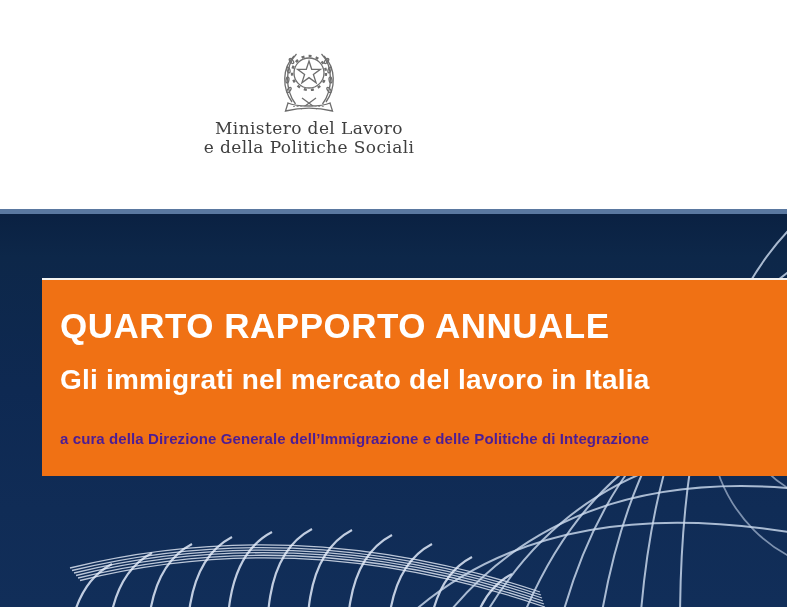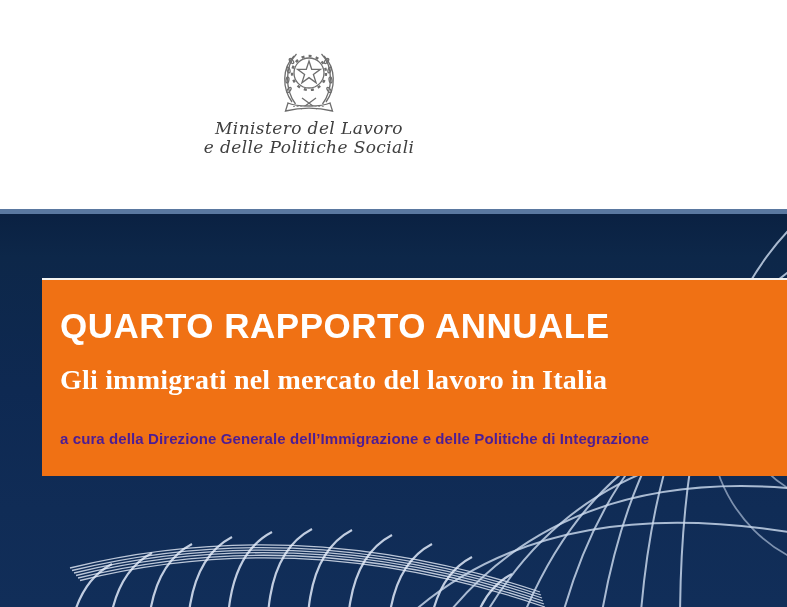--- a/index.html
+++ b/index.html
@@ -16,21 +16,20 @@
     position:absolute;left:0;top:0;width:787px;height:209px;
     background:#ffffff;
   }
   .emblem{
     position:absolute;left:278px;top:44px;width:62px;height:72px;
   }
   .ministry-name{
     position:absolute;left:159px;top:119px;width:300px;
     text-align:center;
     font-family:"DejaVu Serif", serif;
-    font-style:italic;
     font-size:17px;
     line-height:19px;
     color:#3f3f3f;
     letter-spacing:0.4px;
   }
   
   .divider{
     position:absolute;left:0;top:209px;width:787px;height:5px;
     background:#5A78A0;
   }
@@ -60,21 +59,20 @@
     letter-spacing:0.5px;
     white-space:nowrap;
   }
   .banner .subtitle{
     position:absolute;left:18px;top:84px;
     color:#ffffff;
     font-size:28px;
     font-weight:bold;
     letter-spacing:0.2px;
     white-space:nowrap;
-    font-family:Liberation Serif, serif;
   }
   .banner .curator{
     position:absolute;left:18px;top:150px;
     color:#4c1d95;
     font-size:15px;
     font-weight:bold;
     letter-spacing:0.1px;
     white-space:nowrap;
   }
 </style>
@@ -109,21 +107,21 @@
 
         <path d="M24,54 L39,65 M38,54 L23,65"></path>
 
         <path fill="#ffffff" d="M10,59 C18,63 44,63 52,59 L54.5,67 C40,63.5 22,63.5 7.5,67 Z"></path>
         <path stroke="#9a9a9a" stroke-width="1" stroke-dasharray="2 1.6" d="M15,62.5 L47,62.5"></path>
       </g>
     </svg>
 
     <div class="ministry-name">
       <div>Ministero del Lavoro</div>
-      <div>e delle Politiche Sociali</div>
+      <div>e della Politiche Sociali</div>
     </div>
   </div>
 
   <div class="divider"></div>
 
   <div class="body-navy">
 
     <svg class="swirl" viewBox="0 0 787 393">
       <g fill="none" stroke="#D9E4F4" stroke-width="2.2" stroke-opacity="0.88">
 

